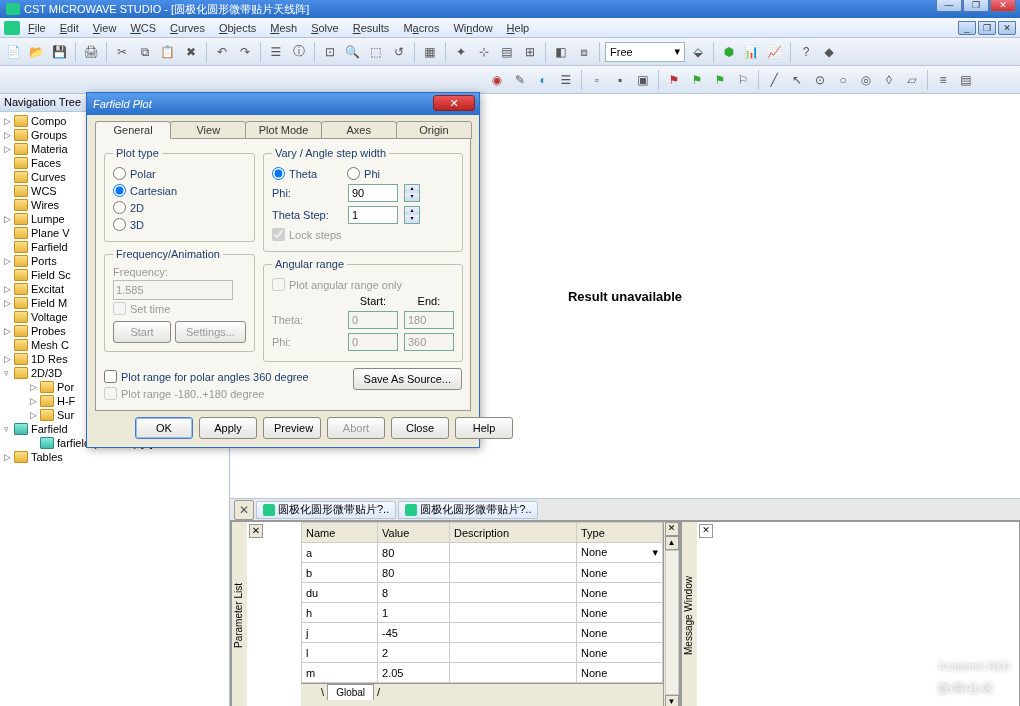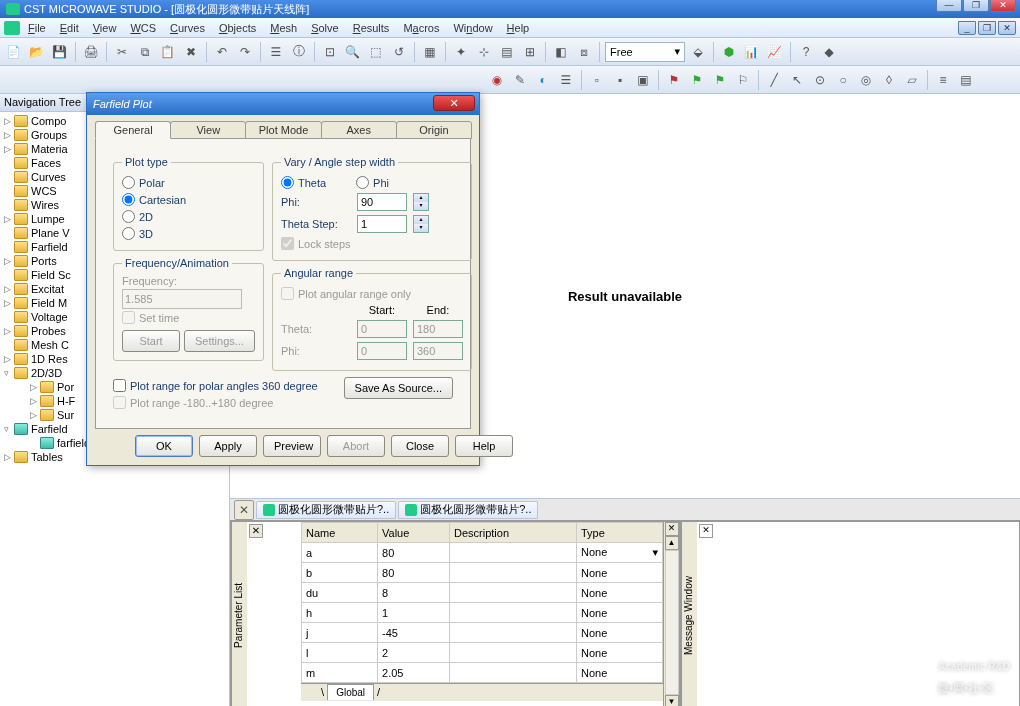--- a/index.html
+++ b/index.html
@@ -36,36 +36,36 @@
 .viewtab .ico{width:12px;height:12px;background:#2c8;border-radius:2px;}
 
 .bottompane { height: 190px; display:flex; border-top:1px solid #999;}
 .paramlist { flex:1; background:#fff;border:1px solid #999;position:relative;display:flex;}
 .vlabel { width:16px;writing-mode:vertical-rl;transform:rotate(180deg);text-align:center;background:#ece9d8;border-right:1px solid #999;padding:4px 1px;font-size:10px;}
 .paramclose{width:14px;height:14px;position:absolute;top:2px;left:18px;font-size:10px;text-align:center;border:1px solid #999;background:#ece9d8;}
 .paramtable { flex:1; margin-left:14px;padding-left:40px;}
 .paramtable table{width:100%;border-collapse:collapse;font-family:monospace;font-size:12px;}
 .paramtable th,.paramtable td{border:1px solid #ccc;padding:2px 4px;text-align:left;height:20px;}
 .paramtable th{background:#ece9d8;font-weight:normal;}
-.paramtabs{height:18px;background:#ece9d8;border-top:1px solid #999;padding-left:20px;}
+.paramtabs{height:24px;background:#ece9d8;border-top:1px solid #999;padding-left:20px;}
 .paramtabs span{display:inline-block;padding:2px 8px;background:#fff;border:1px solid #999;border-bottom:none;font-size:10px;}
 .msgwin{width:340px;background:#fff;border:1px solid #999;display:flex;}
 .paramscroll{width:16px;background:#ece9d8;border-left:1px solid #999;display:flex;flex-direction:column;align-items:center;}
 .paramscroll .arr{width:14px;height:14px;border:1px solid #999;background:#ece9d8;font-size:8px;text-align:center;line-height:12px;}
 
 
 .dialog { position: absolute; left: 86px; top: 92px; width: 394px; background: #ece9d8; border: 1px solid #2a6dc6; box-shadow: 2px 2px 8px rgba(0,0,0,.3); z-index: 100; }
 .dlg-title { height: 22px; background: linear-gradient(#5a9ef0,#2a6dc6); color:#fff; display:flex;align-items:center;padding:0 6px;font-size:11px;font-style:italic;font-family:"Comic Sans MS",cursive;}
 .dlg-title .x { position:absolute;right:4px;top:2px;width:42px;height:16px;background:linear-gradient(#e55,#b22);border:1px solid #822;border-radius:3px;color:#fff;text-align:center;font-size:11px;font-style:normal;line-height:14px;}
 .dlg-body { padding: 6px 8px 8px; }
 .tabrow { display:flex; }
 .tabrow.r1 .tab{border-bottom:1px solid #999;}
 .tab { flex:1;height:18px;background:#ece9d8;border:1px solid #999;border-radius:3px 3px 0 0;text-align:center;padding-top:2px;color:#333;margin-right:-1px;}
 .tab.active{background:#f8f6f0;border-bottom-color:#f8f6f0;position:relative;z-index:1;}
-.tabcontent{background:#f8f6f0;border:1px solid #999;border-top:none;padding:17px;}
+.tabcontent{background:#f8f6f0;border:1px solid #999;border-top:none;padding:8px;}
 .fieldset{border:1px solid #c0c0b0;border-radius:3px;padding:6px 8px 8px;margin-bottom:6px;position:relative;}
 .fieldset legend{padding:0 3px;color:#1a3d6e;font-size:11px;}
 .twocol{display:flex;gap:8px;}
 .twocol>div{flex:1;}
 .radio,.check{display:flex;align-items:center;gap:4px;padding:2px 0;}
 .radio input,.check input{width:13px;height:13px;}
 .radio span,.check span{color:#1a3d6e;}
 .check.disabled span,.radio.disabled span,.formrow.disabled label,.formrow.disabled input{color:#999;}
 .formrow{display:flex;align-items:center;gap:6px;padding:2px 0;}
 .formrow label{width:70px;color:#1a3d6e;}

